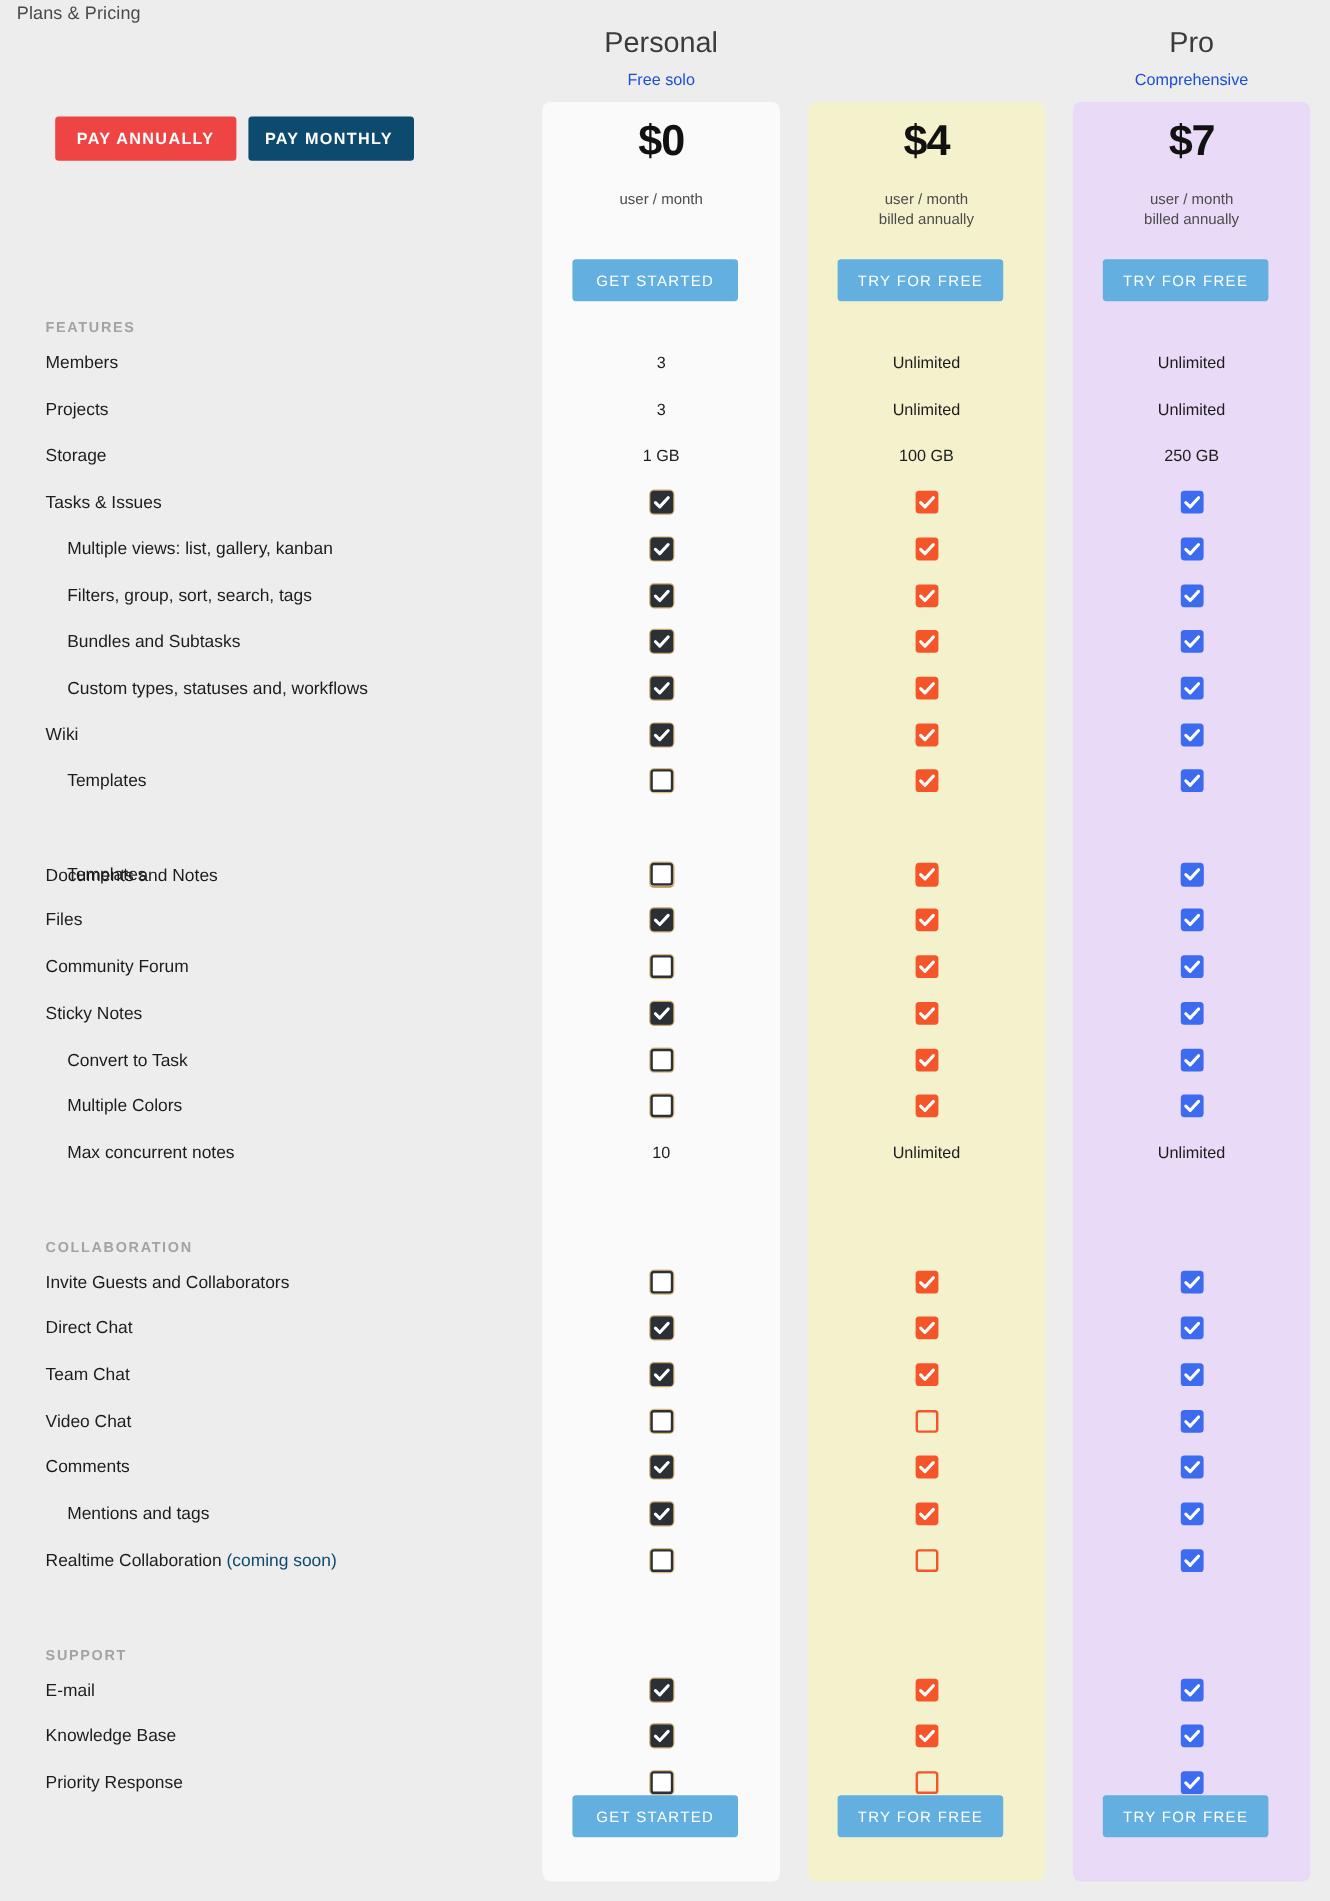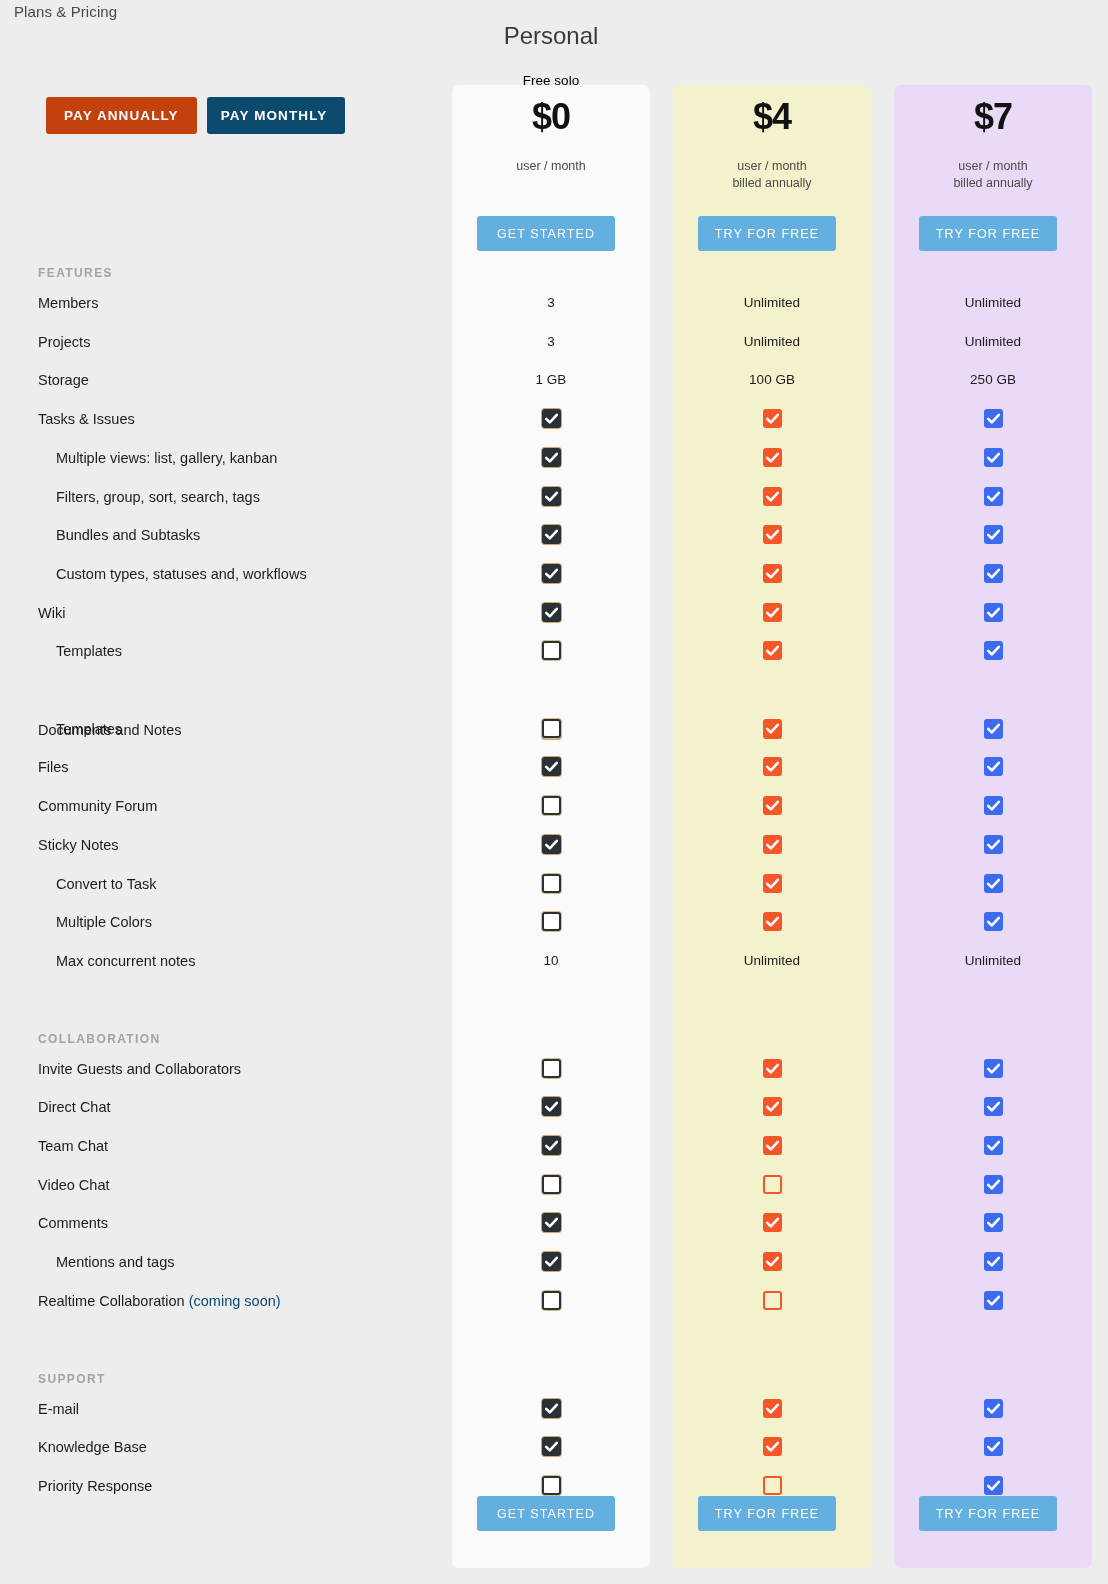--- a/index.html
+++ b/index.html
@@ -19,39 +19,39 @@
   }
 
   
   .billing { position: absolute; left: 46px; top: 97px; display: flex; gap: 10px; }
   .bill-btn {
     border: none; cursor: pointer; color: #fff;
     font-size: 13.5px; letter-spacing: 1.1px; font-weight: 600;
     padding: 11px 18px; border-radius: 3px;
     font-family: "Liberation Sans", sans-serif;
   }
-  .bill-annual  { background: #c2410c; }
+  .bill-annual  { background: #ef4444; }
   .bill-monthly { background: #0c4a6e; padding-left: 14px; }
 
   
   .card {
     position: absolute; top: 85px; width: 198px; height: 1483px;
     border-radius: 7px;
   }
   .card-personal { left: 452px; background: #fafafa; }
   .card-plus     { left: 673px; background: #f4f1cd; }
   .card-pro      { left: 894px; background: #e9daf7; }
 
   
   .plan-head { position: absolute; top: 22px; width: 198px; text-align: center; }
   .plan-head.p1 { left: 452px; }
   .plan-head.p2 { left: 673px; }
   .plan-head.p3 { left: 894px; }
   .plan-name { font-size: 24px; color: #3b3b3b; font-weight: 400; }
-  .plan-tag  { font-size: 13.5px; color: #000000; margin-top: 23px; }
+  .plan-tag  { font-size: 13.5px; color: #1d4ed8; margin-top: 9px; }
 
   
   .price-block { position: absolute; top: 96px; width: 198px; text-align: center; }
   .price-block.p1 { left: 452px; }
   .price-block.p2 { left: 673px; }
   .price-block.p3 { left: 894px; }
   .price { font-size: 36px; font-weight: bold; color: #111; letter-spacing: -1px; }
   .price-note { font-size: 12.5px; color: #4b4b4b; margin-top: 20px; line-height: 17px; }
 
   
@@ -117,20 +117,24 @@
   </div>
 
   <div class="card card-personal"></div>
   <div class="card card-plus"></div>
   <div class="card card-pro"></div>
 
   <div class="plan-head p1">
     <div class="plan-name">Personal</div>
     <div class="plan-tag">Free solo</div>
   </div>
+  <div class="plan-head p3">
+    <div class="plan-name">Pro</div>
+    <div class="plan-tag">Comprehensive</div>
+  </div>
 
   <div class="price-block p1">
     <div class="price">$0</div>
     <div class="price-note"><span>user / month</span></div>
   </div>
   <div class="price-block p2">
     <div class="price">$4</div>
     <div class="price-note"><span>user / month</span><br><span>billed annually</span></div>
   </div>
   <div class="price-block p3">

